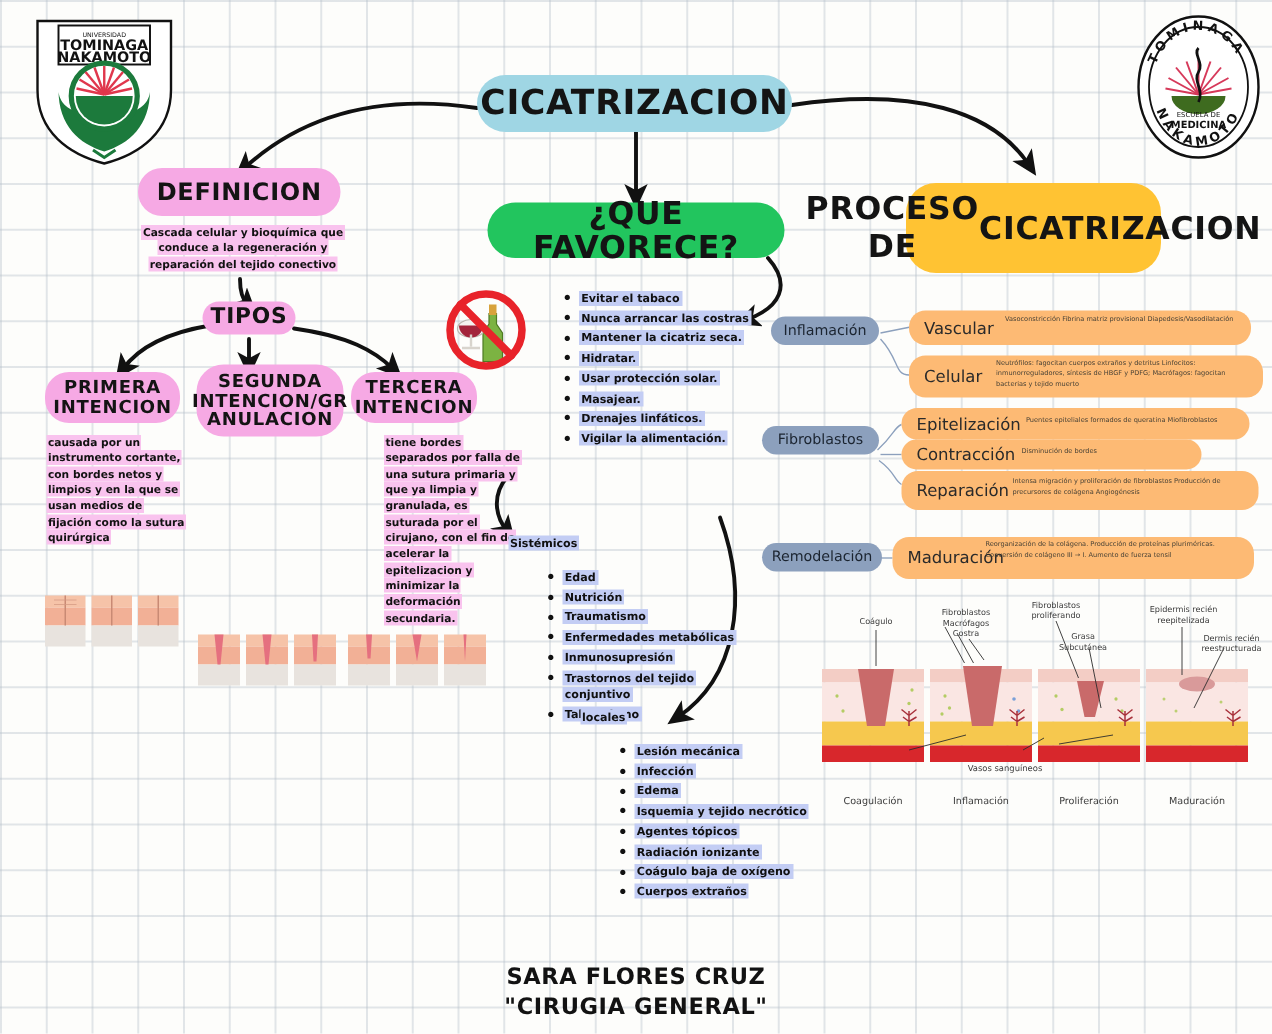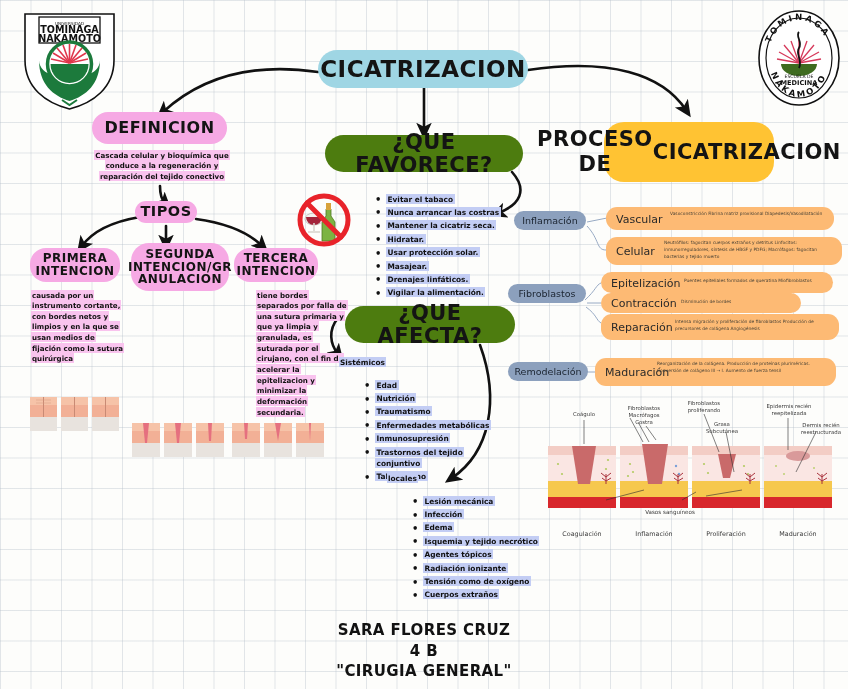--- a/index.html
+++ b/index.html
@@ -25,21 +25,21 @@
     text-align:center;
     font-family:"DejaVu Sans", sans-serif;
     font-weight:700;
     letter-spacing:.5px;
     color:#141414;
     border-radius:26px;
     box-sizing:border-box;
     line-height:1.06;
   }
   .pill.blue{background:#9fd6e4;}
-  .pill.periw{background:#4d7c0f;}
+  .pill.periw{background:#22c55e;}
   .pill.pink{background:#f6a9e4;}
   .pill.amber{background:#ffc333;}
 
   
   .hl{
     position:absolute;
     font-family:"DejaVu Sans", sans-serif;
     font-weight:700;
     color:#111;
     line-height:1.5;
@@ -310,23 +310,20 @@
       <li><span class="t">Nunca arrancar las costras</span></li>
       <li><span class="t">Mantener la cicatriz seca.</span></li>
       <li><span class="t">Hidratar.</span></li>
       <li><span class="t">Usar protección solar.</span></li>
       <li><span class="t">Masajear.</span></li>
       <li><span class="t">Drenajes linfáticos.</span></li>
       <li><span class="t">Vigilar la alimentación.</span></li>
     </ul>
   </div>
 
-  <div class="pill periw" style="left:345px;top:306px;width:170px;height:37px;font-size:21px;">
-    <span>¿QUE AFECTA?</span>
-  </div>
 
   <div class="hl bluehl" style="left:339px;top:356px;width:180px;font-size:7.4px;">
     <div style="margin-bottom:2px;"><span class="t">Sistémicos</span></div>
     <ul class="bl" style="padding-left:24px;">
       <li><span class="t">Edad</span></li>
       <li><span class="t">Nutrición</span></li>
       <li><span class="t">Traumatismo</span></li>
       <li><span class="t">Enfermedades metabólicas</span></li>
       <li><span class="t">Inmunosupresión</span></li>
       <li><span class="t">Trastornos    del    tejido conjuntivo</span></li>
@@ -336,21 +333,21 @@
 
   <div class="hl bluehl" style="left:387px;top:472px;width:175px;font-size:7.4px;">
     <div style="margin-bottom:2px;"><span class="t">locales</span></div>
     <ul class="bl" style="padding-left:24px;">
       <li><span class="t">Lesión mecánica</span></li>
       <li><span class="t">Infección</span></li>
       <li><span class="t">Edema</span></li>
       <li><span class="t">Isquemia y tejido necrótico</span></li>
       <li><span class="t">Agentes tópicos</span></li>
       <li><span class="t">Radiación ionizante</span></li>
-      <li><span class="t">Tensión como de oxígeno</span></li>
+      <li><span class="t">Coágulo baja de oxígeno</span></li>
       <li><span class="t">Cuerpos extraños</span></li>
     </ul>
   </div>
 
   <div class="pill amber" style="left:604px;top:122px;width:170px;height:60px;font-size:21px;flex-direction:row;border-radius:20px;line-height:1.18;">
     <span>PROCESO DE</span>
     <span>CICATRIZACION</span>
   </div>
 
   <svg class="layer" viewBox="0 0 848 689">
@@ -515,17 +512,16 @@
 
       <text x="36" y="140" font-family="DejaVu Sans, sans-serif" font-size="6.4" fill="#3b3b3b" text-anchor="middle">Coagulación</text>
       <text x="108" y="140" font-family="DejaVu Sans, sans-serif" font-size="6.4" fill="#3b3b3b" text-anchor="middle">Inflamación</text>
       <text x="180" y="140" font-family="DejaVu Sans, sans-serif" font-size="6.4" fill="#3b3b3b" text-anchor="middle">Proliferación</text>
       <text x="252" y="140" font-family="DejaVu Sans, sans-serif" font-size="6.4" fill="#3b3b3b" text-anchor="middle">Maduración</text>
     </svg>
   </div>
 
   <div id="footer">
     <div>SARA FLORES CRUZ</div>
-    <div>4 B</div>
     <div>"CIRUGIA GENERAL"</div>
   </div>
 
 </div>
 
 </body></html>

